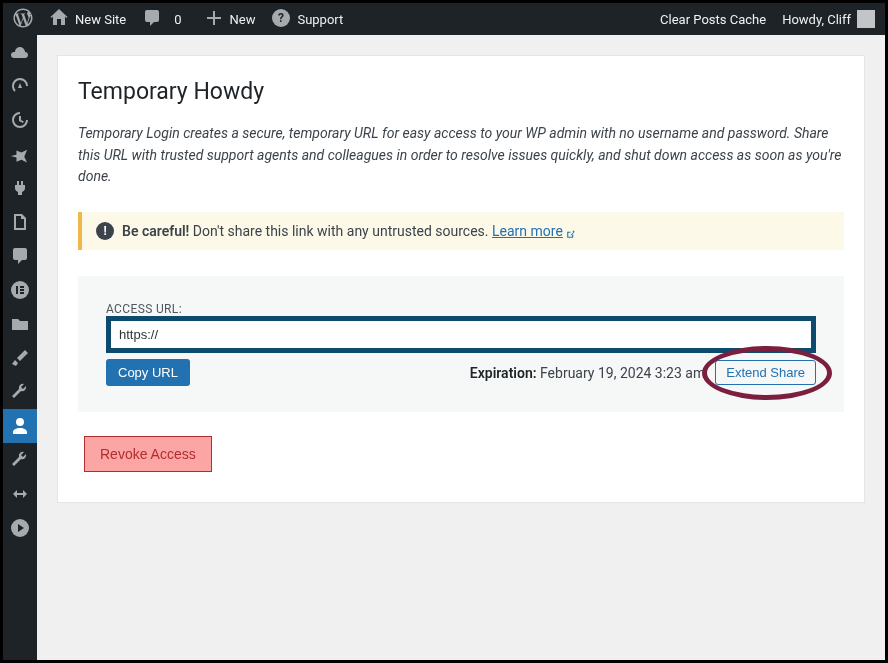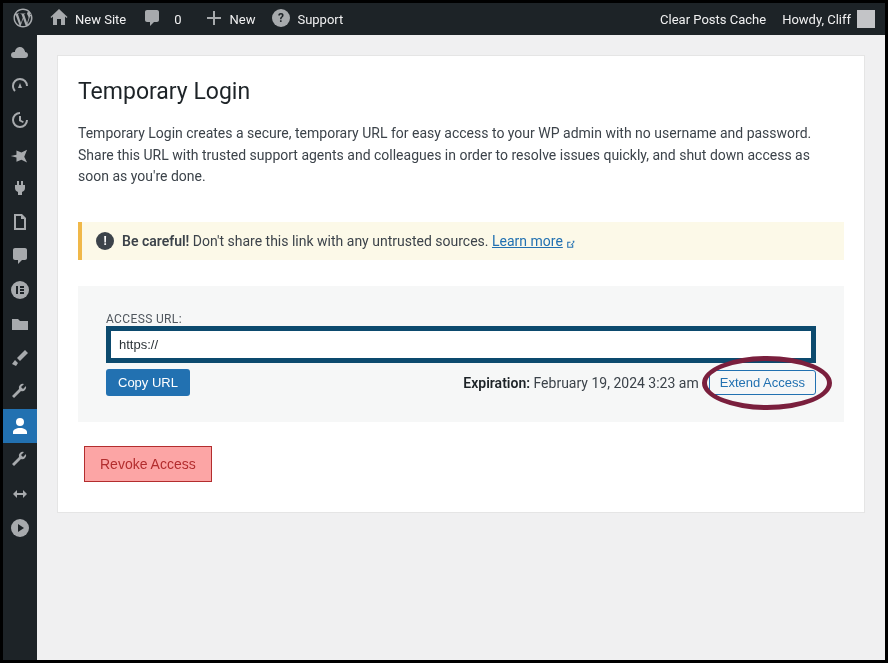--- a/index.html
+++ b/index.html
@@ -15,21 +15,21 @@
   .sidebar { position:absolute; left:3px; top:35px; bottom:3px; width:34px; background:#1d2327; display:flex; flex-direction:column; align-items:center; }
   .side-item { width:34px; height:34px; display:flex; align-items:center; justify-content:center; cursor:pointer; position:relative; }
   .side-item svg { width:20px; height:20px; fill:#a7aaad; }
   .side-item.active { background:#2271b1; }
   .side-item.active svg { fill:#fff; }
   .side-item.active::after { content:""; position:absolute; right:-7px; top:50%; margin-top:-7px; border:7px solid transparent; border-right-color:#f0f0f1; }
   
   .content { position:absolute; left:37px; top:35px; right:3px; bottom:3px; background:#f0f0f1; overflow:auto; }
   .panel { background:#fff; margin:20px; border:1px solid #e5e5e5; padding:18px 20px 30px; }
   h1.page-title { font-size:23px; font-weight:400; margin:4px 0 18px; color:#1d2327; }
-  p.desc { font-size:14px; line-height:1.55; color:#3c434a; margin:0 0 34px; }
+  p.desc { font-size:14px; line-height:1.55; color:#3c434a; margin:0 0 24px;font-style:italic; }
   .notice { border-left:4px solid #f0b849; background:#fcf9e8; padding:10px 14px; display:flex; align-items:center; gap:8px; margin-bottom:26px; font-size:14px; }
   .notice strong { font-weight:600; }
   .notice a { color:#2271b1; text-decoration:underline; }
   .excl { width:18px; height:18px; border-radius:50%; background:#3c434a; color:#fff; display:flex; align-items:center; justify-content:center; font-weight:bold; font-size:12px; flex:none; }
   .url-card { background:#f6f7f7; padding:26px 28px; }
   .url-label { font-size:12px; letter-spacing:0.03em; color:#50575e; margin-bottom:0; }
   .url-input { width:100%; box-sizing:border-box; padding:6px 8px; border:5px solid #0c4a6e; background:#fff; color:#2c3338; font-size:13px; }
   .url-row2 { display:flex; align-items:center; justify-content:space-between; margin-top:6px; }
   .btn-primary { background:#2271b1; color:#fff; border:none; padding:6px 12px; border-radius:3px; cursor:pointer; font-size:13px; }
   .exp-wrap { display:flex; align-items:center; gap:10px; font-size:14px; position:relative; }
@@ -166,40 +166,40 @@
   <div class="side-item">
         <svg viewBox="0 0 20 20">
           <circle cx="10" cy="10" r="9"></circle>
           <path d="M8 6l6 4-6 4V6z" fill="#1d2327"></path>
         </svg>
       </div>
 </div>
 
 <div class="content">
   <div class="panel">
-    <h1 class="page-title">Temporary Login</h1>
+    <h1 class="page-title">Temporary Howdy</h1>
     <p class="desc">Temporary Login creates a secure, temporary URL for easy access to your WP admin with no username and password. Share this URL with trusted support agents and colleagues in order to resolve issues quickly, and shut down access as soon as you're done.</p>
 
     <div class="notice">
       <span class="excl">!</span>
       <span>
         <strong>Be careful!</strong><span> Don't share this link with any untrusted sources. </span><a href="#"><span>Learn more</span><span class="ext-icon"><svg viewBox="0 0 20 20">
                   <path d="M14 3h3v3h-2V5h-1V3zm3 3l-6 6-1-1 6-6h1v1zM4 5h6v2H6v7h7v-4h2v6H4V5z"></path>
                 </svg></span></a>
       </span>
     </div>
 
     <div class="url-card">
       <div class="url-label">ACCESS URL:</div>
       <input class="url-input" type="text" readonly="" value="https://" style="">
       <div class="url-row2">
         <button class="btn-primary">Copy URL</button>
         <div class="exp-wrap">
           <span><strong>Expiration:</strong><span> February 19, 2024 3:23 am </span></span>
-          <button class="btn-secondary">Extend Access</button>
+          <button class="btn-secondary">Extend Share</button>
           <span class="highlight-ring"></span>
         </div>
       </div>
     </div>
 
     <button class="btn-danger">Revoke Access</button>
   </div>
 </div>
 
 </div>

